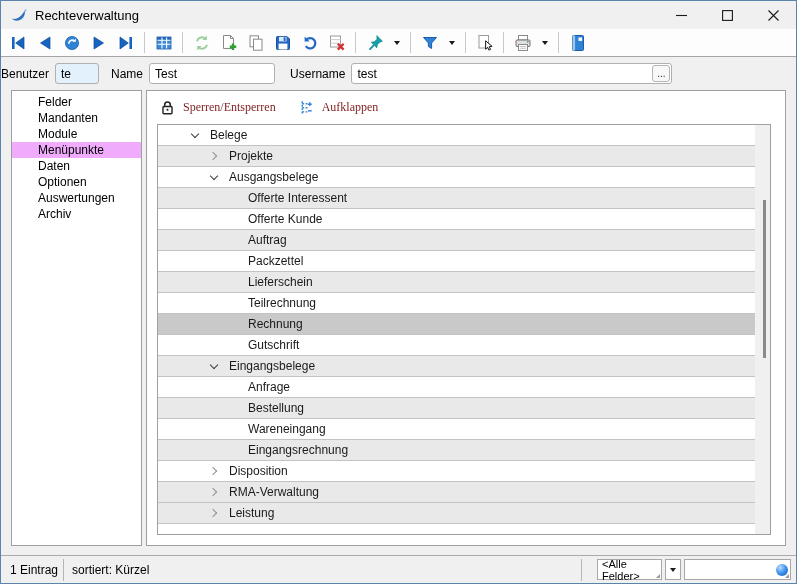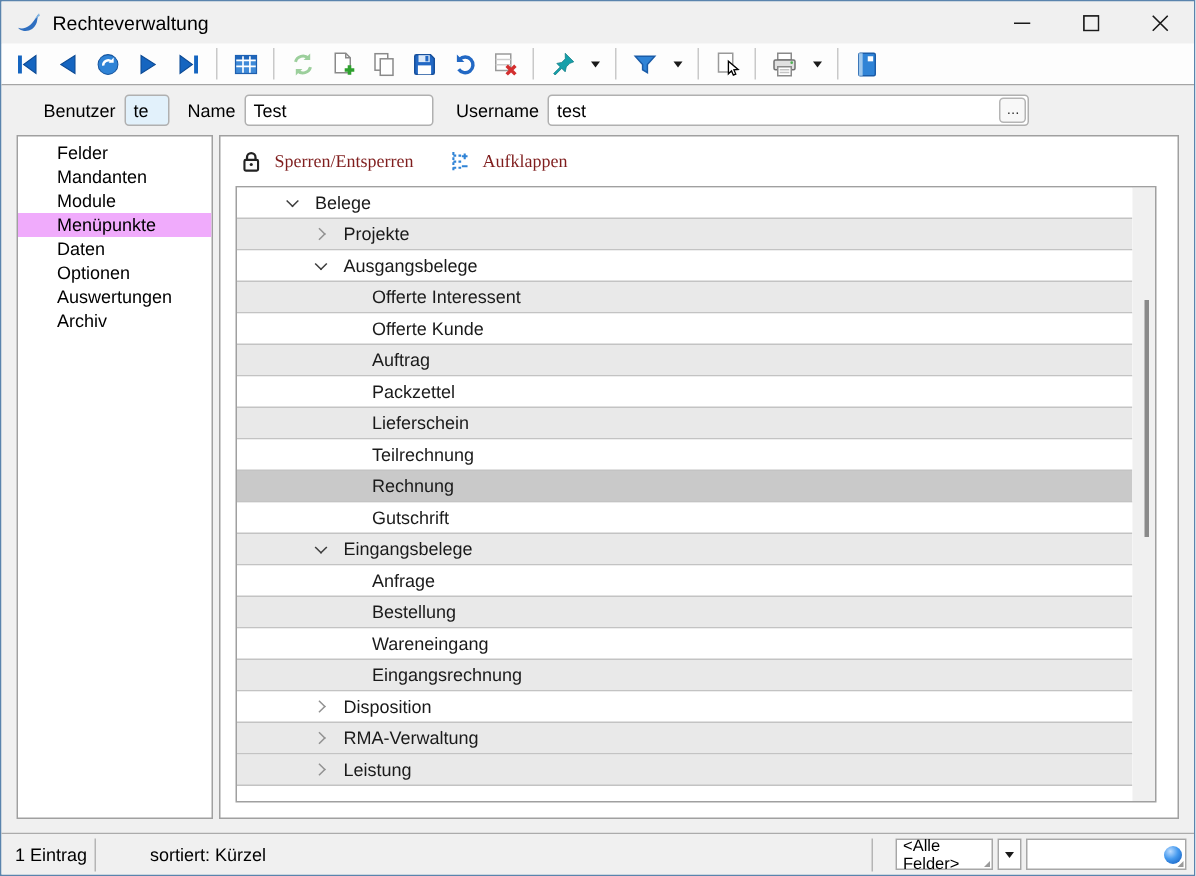--- a/index.html
+++ b/index.html
@@ -21,26 +21,26 @@
              align-items:center; padding-left:5px; gap:4px; flex:none; }
   .tb { width:23px; height:23px; border:none; background:transparent; display:flex;
         align-items:center; justify-content:center; padding:0; }
   .tb svg { width:20px; height:20px; }
   .caret-btn { width:13px; }
   .caret { width:0; height:0; border-left:3.5px solid transparent; border-right:3.5px solid transparent;
            border-top:4.5px solid #1a1a1a; display:inline-block; }
   .sep { width:1px; height:21px; background:#c9c9c9; margin:0 3px; }
 
   
-  .formbar { height:33px; background:#f0f0f0; display:flex; align-items:center; padding-left:28px;
+  .formbar { height:33px; background:#f0f0f0; display:flex; align-items:center; 
              font-size:12px; flex:none; }
   .formbar label { color:#000; margin-right:6px; }
   .tb-input { height:21px; border:1px solid #b0b0b0; border-radius:3px; font-family:"Liberation Sans",sans-serif;
               font-size:12px; padding:0 5px; background:#fff; }
-  .inp-user { width:30px; background:#e2f1fb; margin-right:12px; }
+  .inp-user { width:44px; background:#e2f1fb; margin-right:12px; }
   .inp-name { width:126px; margin-right:15px; }
   .inp-username-wrap { position:relative; width:321px; }
   .inp-username { width:100%; padding-right:24px; }
   .browse-btn { position:absolute; right:2px; top:2px; width:18px; height:17px; border:1px solid #b5b5b5;
                 border-radius:3px; background:#f8f8f8; font-size:10px; line-height:6px; color:#333; padding:0; }
 
   
   .content { flex:1; position:relative; background:#f0f0f0; }
   .sidebar { position:absolute; left:10px; top:0; width:131px; bottom:9px; background:#fff;
              border:1px solid #a0a0a0; padding-top:3px; font-size:12px; overflow:hidden; }
@@ -67,21 +67,21 @@
   .chev.right { transform:rotate(-45deg); border-color:#919191; margin-top:0; margin-left:0; }
 
   .v-scrollbar { position:absolute; right:0; top:0; bottom:0; width:15px; background:#f0f0f0; }
   .v-thumb { position:absolute; left:8px; width:3px; top:75px; height:158px; background:#8a8a8a; }
 
   
   .statusbar { height:28px; border-top:1px solid #ababab; background:#f0f0f0; display:flex;
                align-items:center; font-size:12px; color:#000; flex:none; padding:0 3px; }
   .status-cell-count { width:60px; padding-left:6px; border-right:1px solid #b5b5b5; height:22px;
                        display:flex; align-items:center; }
-  .status-cell-sort { padding-left:8px; flex:1;margin-left:28px; }
+  .status-cell-sort { padding-left:8px; flex:1; }
   .status-right { display:flex; align-items:center; gap:3px; border-left:1px solid #b5b5b5;
                   height:22px; padding-left:15px; margin-right:2px; }
   .status-combo { width:65px; height:21px; background:#fff; border:1px solid #a7a7a7; font-size:11px;
                   display:flex; align-items:center; padding-left:4px; position:relative; }
   .grip::after { content:''; position:absolute; right:1px; bottom:1px; width:0; height:0;
                  border-left:4px solid transparent; border-bottom:4px solid #9a9a9a; }
   .combo-arrow-btn { width:16px; height:21px; background:#fff; border:1px solid #a7a7a7;
                      display:flex; align-items:center; justify-content:center; padding:0; }
   .status-search { width:107px; height:21px; background:#fff; border:1px solid #a7a7a7; position:relative;
                    display:flex; align-items:center; }

